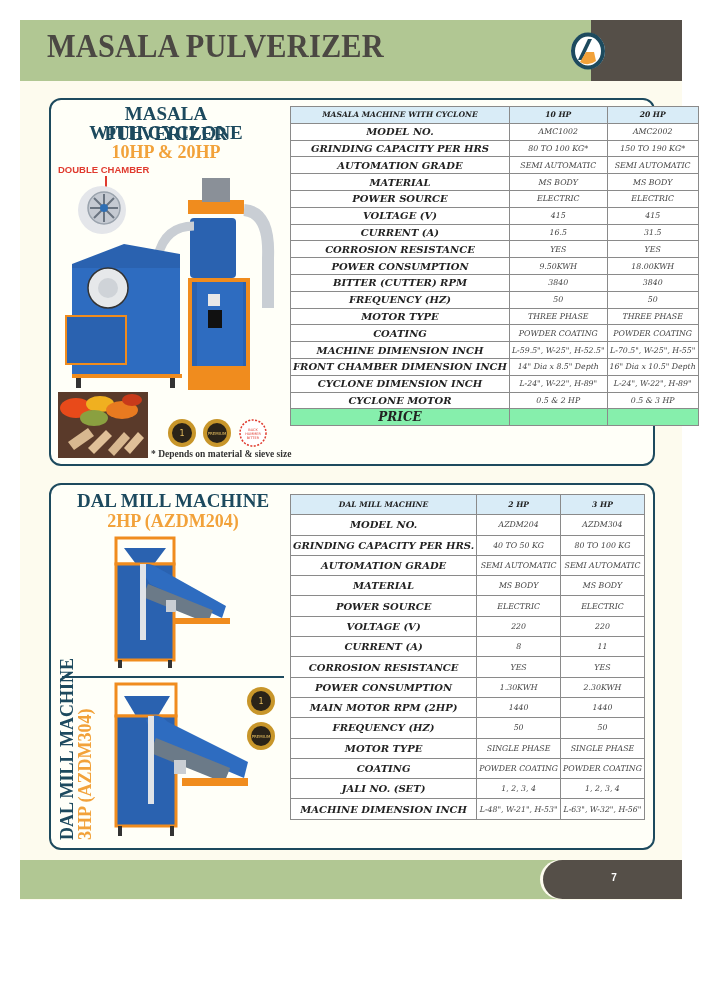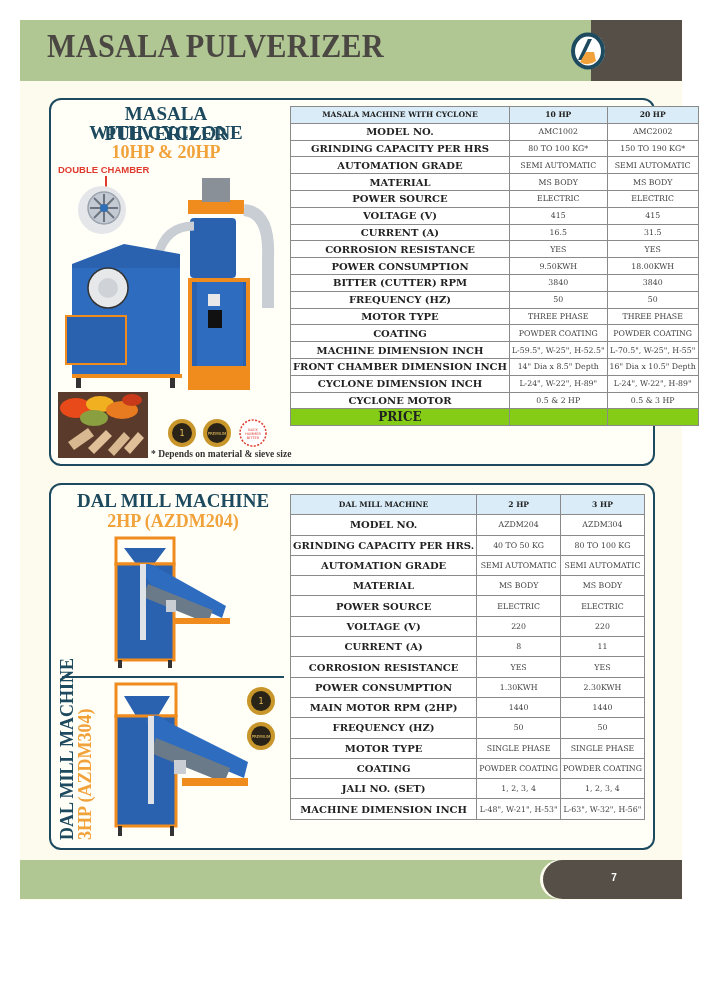--- a/index.html
+++ b/index.html
@@ -17,26 +17,26 @@
   
   .card { position: absolute; border: 2.5px solid #1d4a5e; border-radius: 12px; background: #fffff8; }
   .card-1 { left: 49px; top: 98px; width: 606px; height: 368px; }
   .card-2 { left: 49px; top: 483px; width: 606px; height: 367px; }
 
   .card-title { position: absolute; text-align: center; font-family: "Liberation Serif", serif; font-weight: bold; line-height: 20px; }
   .t-navy { color: #1d4a5e; font-size: 19px; }
   .t-orange { color: #f2a23a; font-size: 18px; }
 
   
-  table.spec { position: absolute; border-collapse: collapse; font-family: "DejaVu Serif", serif; background: #ffffff; }
+  table.spec { position: absolute; border-collapse: collapse; font-family: "DejaVu Serif", serif; background: #ffffff; font-style: italic; }
   table.spec td { border: 1px solid #8a8a8a; text-align: center; vertical-align: middle; padding: 0 2px; white-space: nowrap; }
   table.spec td.lbl { font-weight: bold; color: #222; font-size: 10px; }
   table.spec td.val { color: #444; font-size: 7.8px; }
   table.spec tr.head td { background: #d9ecf7; font-weight: bold; color: #222; font-size: 7.6px; }
-  table.spec tr.price td { background: #84cc16; }
+  table.spec tr.price td { background: #86efac; }
   table.spec tr.price td.lbl { font-size: 12px; }
 
   .t1 { left: 290px; top: 106px; width: 354px; }
   .t1 td { height: 16.8px; }
   .t1 col.c1 { width: 155px; } .t1 col.c2 { width: 99px; } .t1 col.c3 { width: 100px; }
 
   .t2 { left: 290px; top: 494px; width: 354px; }
   .t2 td { height: 20.3px; }
   .t2 col.c1 { width: 155px; } .t2 col.c2 { width: 99px; } .t2 col.c3 { width: 100px; }
 

